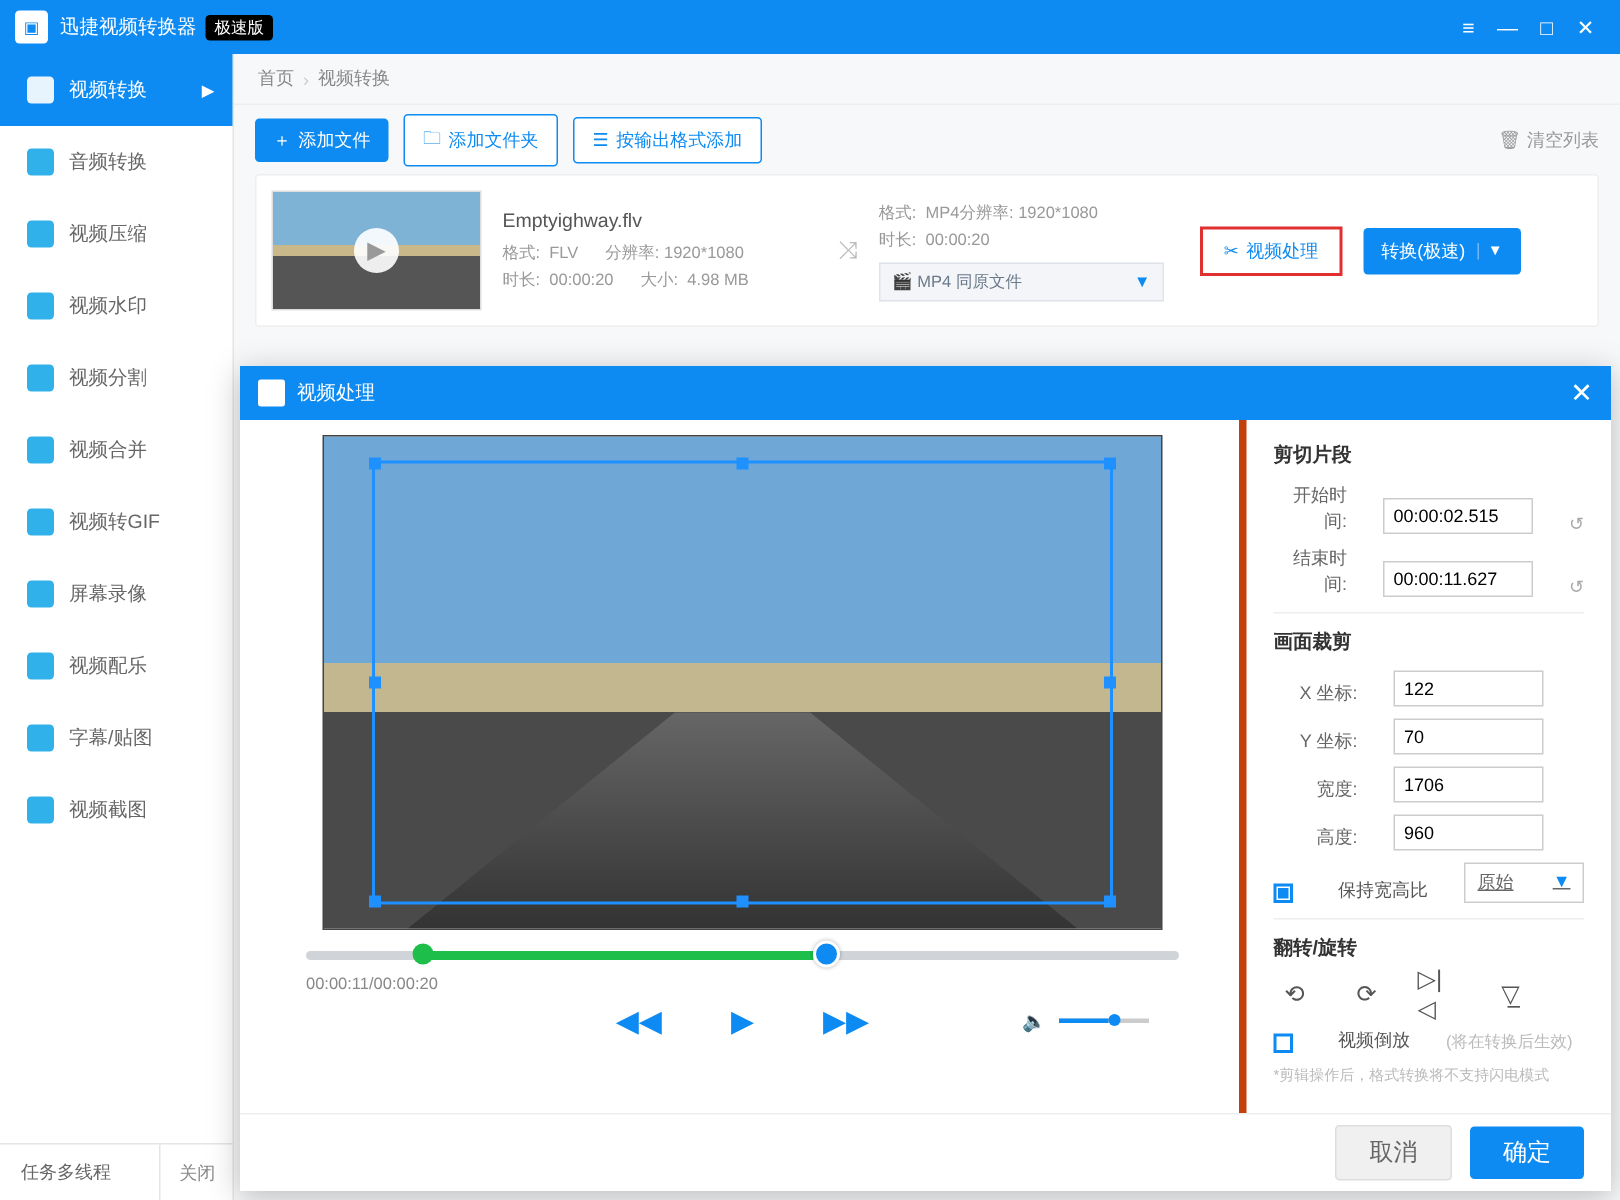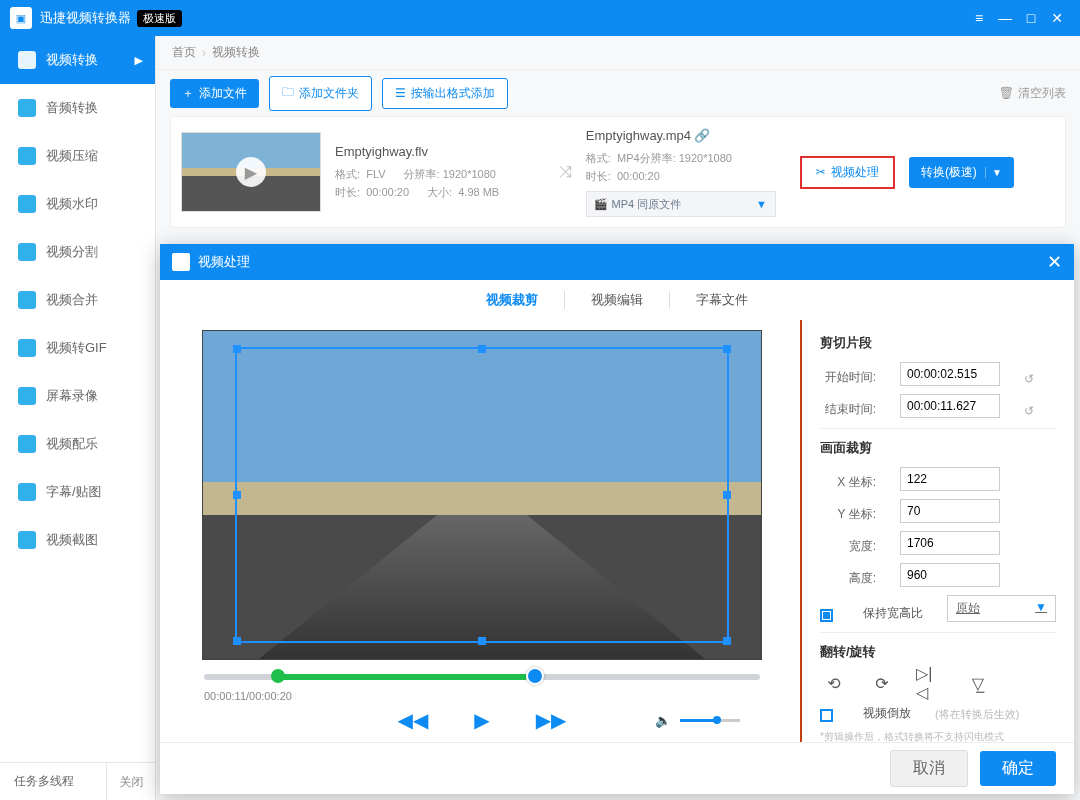--- a/index.html
+++ b/index.html
@@ -76,21 +76,21 @@
 .track .sel::before { content:''; position:absolute; left:-5px; top:-5px; width:14px; height:14px; border-radius:50%; background:#1dbf4a; }
 .track .knob { position:absolute; left:58%; top:-7px; width:18px; height:18px; border-radius:50%; background:#0d8bf2; border:2px solid #fff; box-shadow:0 0 3px rgba(0,0,0,.3); }
 .timecode { font-size: 11px; color: #888; margin-top: 10px; }
 .controls { display: flex; align-items: center; justify-content: center; gap: 46px; margin-top: 6px; position: relative; }
 .controls .cbtn { color: #0d8bf2; font-size: 20px; cursor: pointer; }
 .vol { position: absolute; right: 20px; display: flex; align-items: center; gap: 8px; color: #999; font-size: 13px; }
 .vol .vtrack { width: 60px; height: 3px; background: #ccc; position: relative; }
 .vol .vtrack::before { content:''; position:absolute; left:0; width:55%; height:100%; background:#0d8bf2; }
 .vol .vknob { position:absolute; left:55%; top:-3px; width:8px; height:8px; border-radius:50%; background:#0d8bf2; }
 
-.params { width: 274px; border-left: 2px solid #c2410c; padding: 8px 18px; font-size: 12px; color: #555; overflow-y: auto; }
+.params { width: 248px; border-left: 5px solid #c2410c; padding: 8px 18px; font-size: 12px; color: #555; overflow-y: auto; }
 .params .sect { font-weight: bold; font-size: 13px; color: #333; margin: 6px 0 10px; }
 .params .prow { display: flex; align-items: flex-end; margin-bottom: 8px; gap: 24px; }
 .params .plbl { width: 56px; text-align: right; color: #666; }
 .params input[type=text] { width: 100px; border: 1px solid #ccc; padding: 4px 6px; font-size: 12px; }
 .params .reset { color: #aaa; cursor: pointer; }
 .params .divider { height: 1px; background: #eee; margin: 10px 0; }
 .chk { width: 13px; height: 13px; border: 2px solid #0d8bf2; display: inline-flex; align-items: center; justify-content: center; margin-right: 6px; }
 .chk.on::after { content:''; width:7px; height:7px; background:#0d8bf2; }
 .asel { flex:1; border:1px solid #ccc; padding:4px 8px; display:flex; justify-content:space-between; color:#666; cursor:pointer;text-decoration:underline; }
 .rotbtns { display: flex; gap: 20px; margin: 10px 0; }
@@ -207,21 +207,20 @@
             <span><span>格式:</span>&nbsp;&nbsp;<span>FLV</span></span>
             <span><span>分辨率:</span> <span>1920*1080</span></span>
           </div>
         <div class="row">
             <span><span>时长:</span>&nbsp;&nbsp;<span>00:00:20</span></span>
             <span><span>大小:</span>&nbsp;&nbsp;<span>4.98 MB</span></span>
           </div>
       </div>
       <div class="shuffle">⤨</div>
       <div class="outinfo">
-        <div class="name"><span>Emptyighway.mp4</span><span class="link">🔗</span></div>
         <div class="row"><span><span>格式:</span>&nbsp;&nbsp;<span>MP4</span></span><span><span>分辨率:</span> <span>1920*1080</span></span></div>
         <div class="row"><span><span>时长:</span>&nbsp;&nbsp;<span>00:00:20</span></span></div>
         <div class="outselect">
             <span>🎬 <span>MP4  同原文件</span></span>
             <span style="color:#0d8bf2">▼</span>
           </div>
       </div>
       <div class="procbtn">
           <span>✂</span>
           <span>视频处理</span>
@@ -232,25 +231,20 @@
         </div>
     </div>
   </div>
 </div>
 
 <div class="modal">
   <div class="mtitle">
     <div class="icon"></div>
     <span>视频处理</span>
     <span class="close">✕</span>
-  </div>
-  <div class="tabs">
-    <div class="tab active">视频裁剪</div>
-    <div class="tab">视频编辑</div>
-    <div class="tab">字幕文件</div>
   </div>
   <div class="body">
     <div class="preview">
       <div class="pvideo">
         <div class="cropbox">
           <div class="handle h-tl"></div>
             <div class="handle h-tm"></div>
             <div class="handle h-tr"></div>
           <div class="handle h-ml"></div>
             <div class="handle h-mr"></div>

